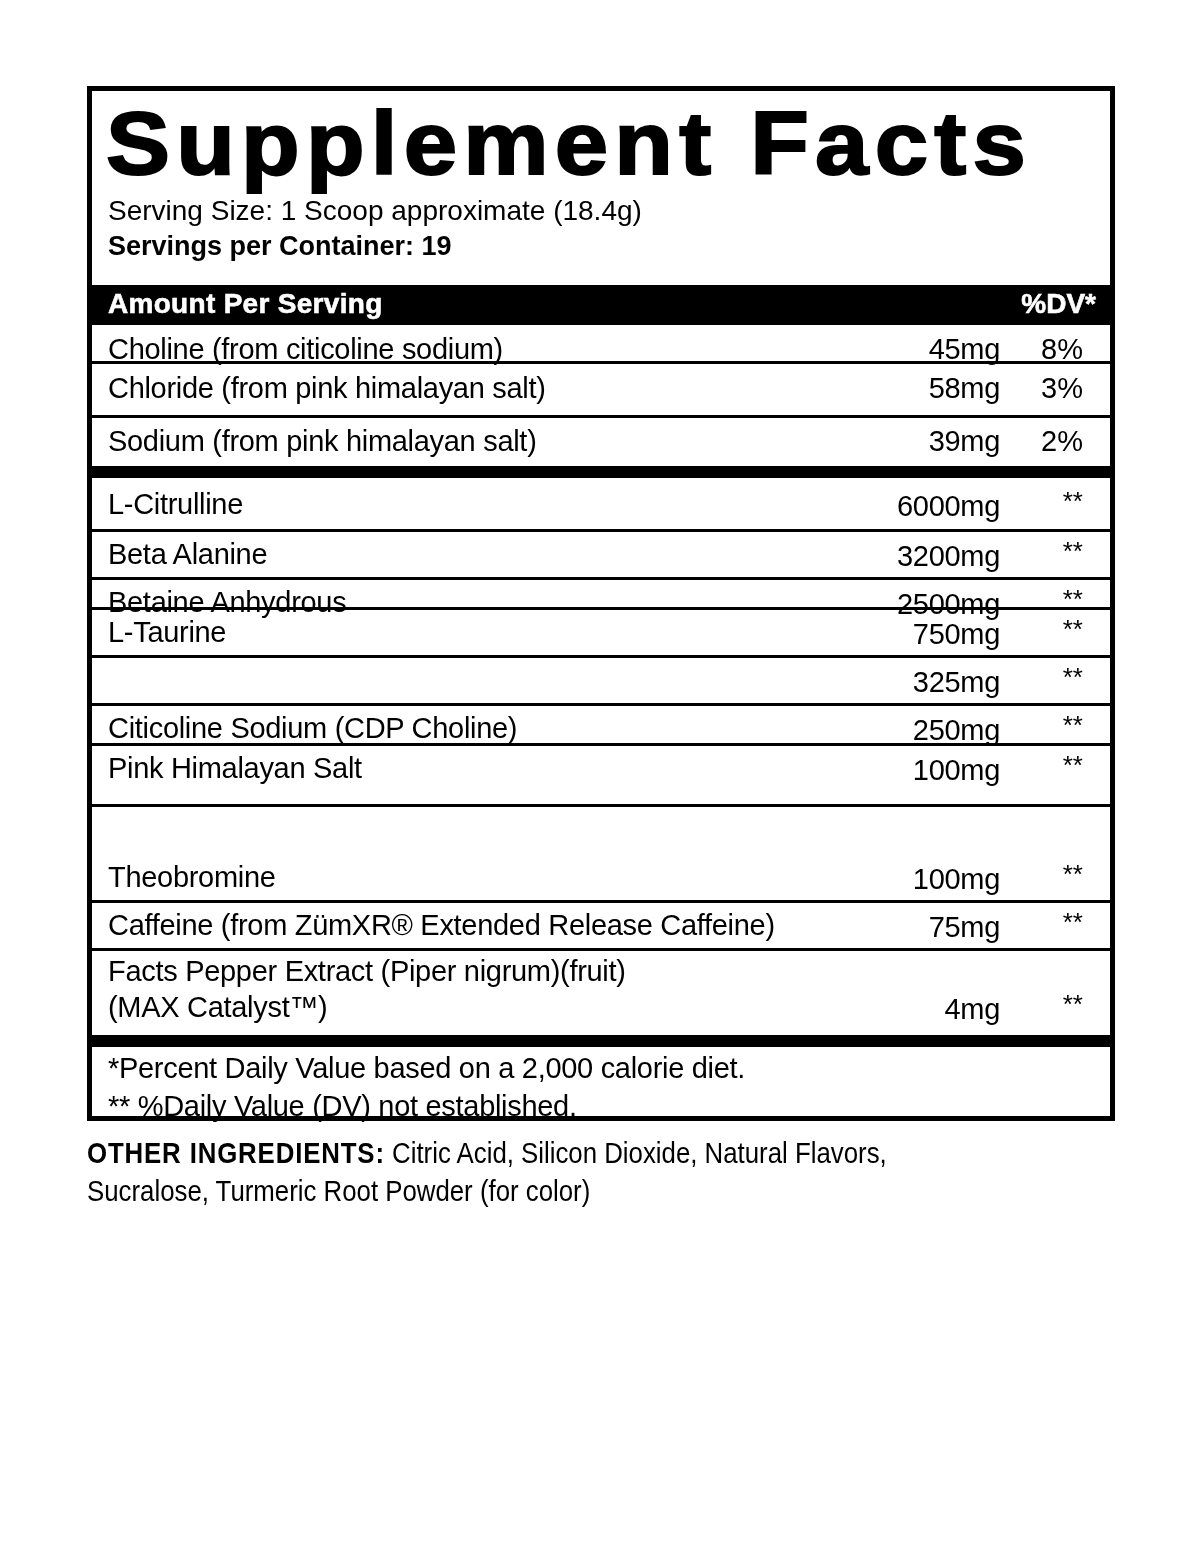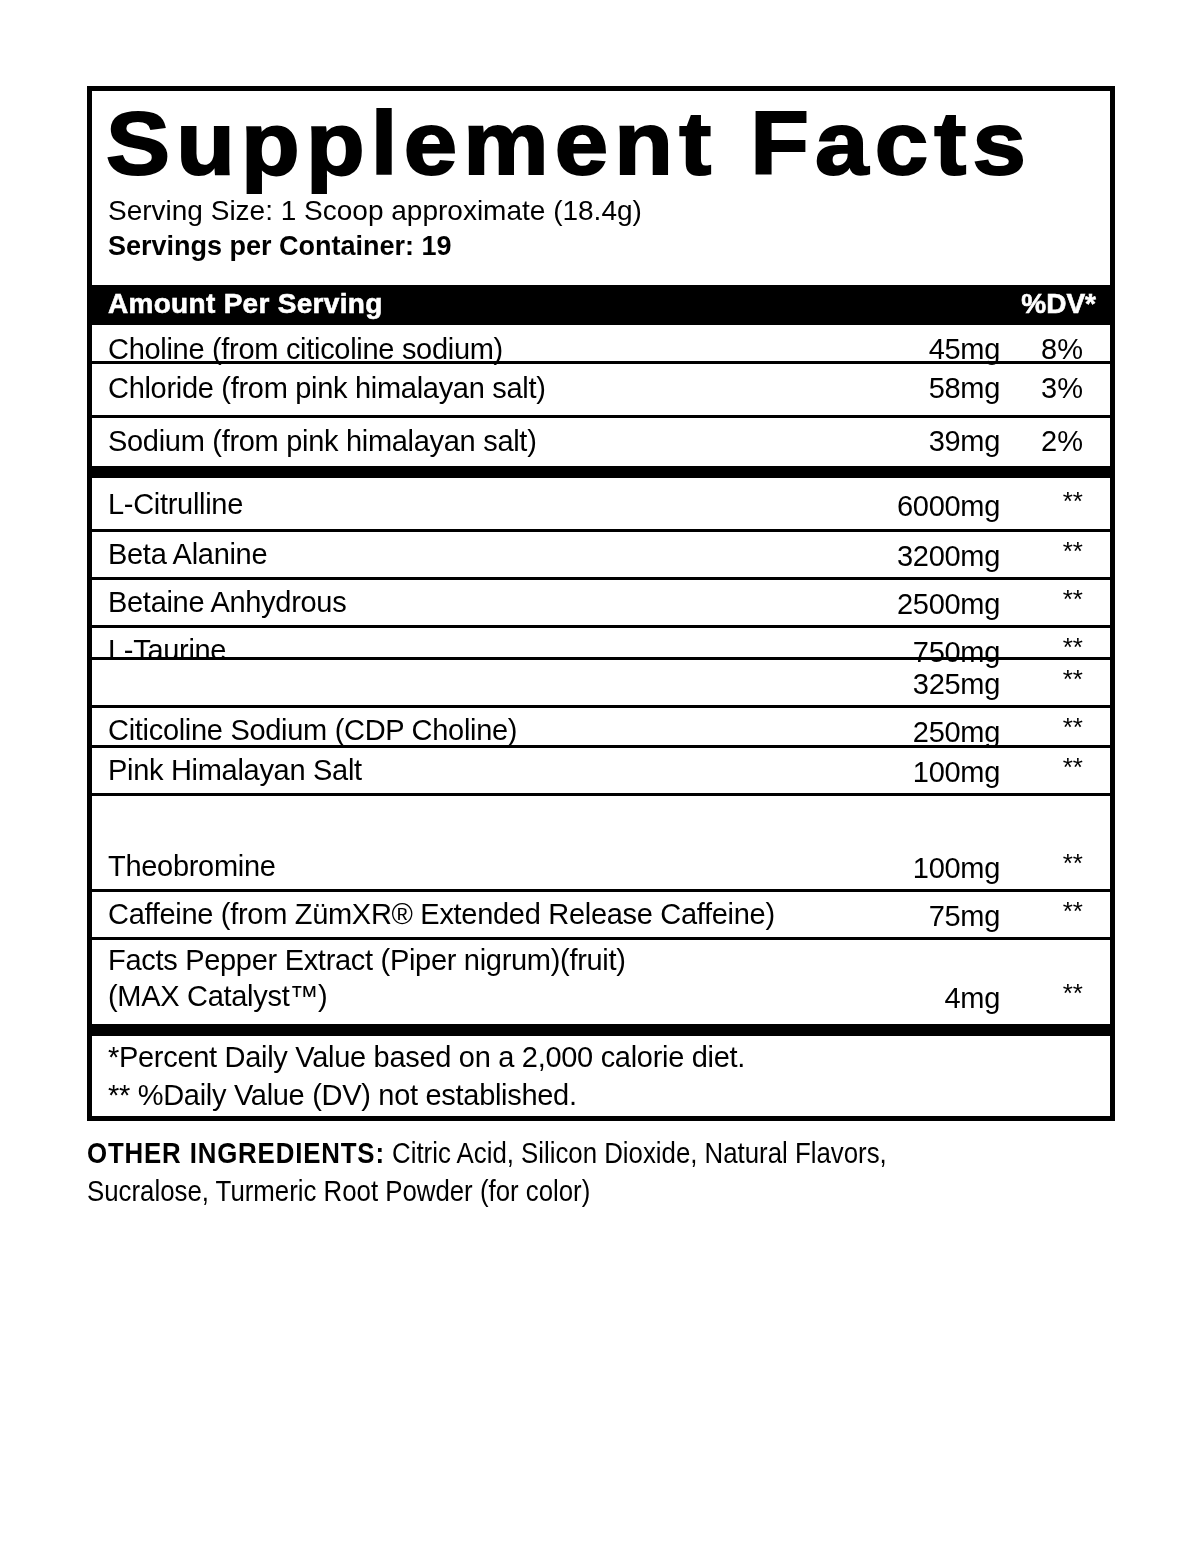--- a/index.html
+++ b/index.html
@@ -76,44 +76,44 @@
       <span class="amt" style="top:12px;">6000mg</span>
       <span class="star" style="top:8px;">**</span>
     </div>
     <div class="sep"></div>
     <div class="row" style="height:45px;">
       <span class="name" style="top:6px;">Beta Alanine</span>
       <span class="amt" style="top:8px;">3200mg</span>
       <span class="star" style="top:4px;">**</span>
     </div>
     <div class="sep"></div>
-    <div class="row" style="height:45px;">
+    <div class="row" style="height:27px;">
       <span class="name" style="top:6px;">Betaine Anhydrous</span>
       <span class="amt" style="top:8px;">2500mg</span>
       <span class="star" style="top:4px;">**</span>
     </div>
     <div class="sep"></div>
-    <div class="row" style="height:29px;">
+    <div class="row" style="height:45px;">
       <span class="name" style="top:6px;">L-Taurine</span>
       <span class="amt" style="top:8px;">750mg</span>
       <span class="star" style="top:4px;">**</span>
     </div>
     <div class="sep"></div>
     <div class="row" style="height:45px;">
       <span class="amt" style="top:8px;">325mg</span>
       <span class="star" style="top:4px;">**</span>
     </div>
     <div class="sep"></div>
     <div class="row" style="height:37px;">
       <span class="name" style="top:6px;">Citicoline Sodium (CDP Choline)</span>
       <span class="amt" style="top:8px;">250mg</span>
       <span class="star" style="top:4px;">**</span>
     </div>
     <div class="sep"></div>
-    <div class="row" style="height:45px;">
+    <div class="row" style="height:58px;">
       <span class="name" style="top:6px;">Pink Himalayan Salt</span>
       <span class="amt" style="top:8px;">100mg</span>
       <span class="star" style="top:4px;">**</span>
     </div>
     <div class="sep"></div>
     <div class="row" style="height:45px;margin-top:48px;">
       <span class="name" style="top:6px;">Theobromine</span>
       <span class="amt" style="top:8px;">100mg</span>
       <span class="star" style="top:4px;">**</span>
     </div>

